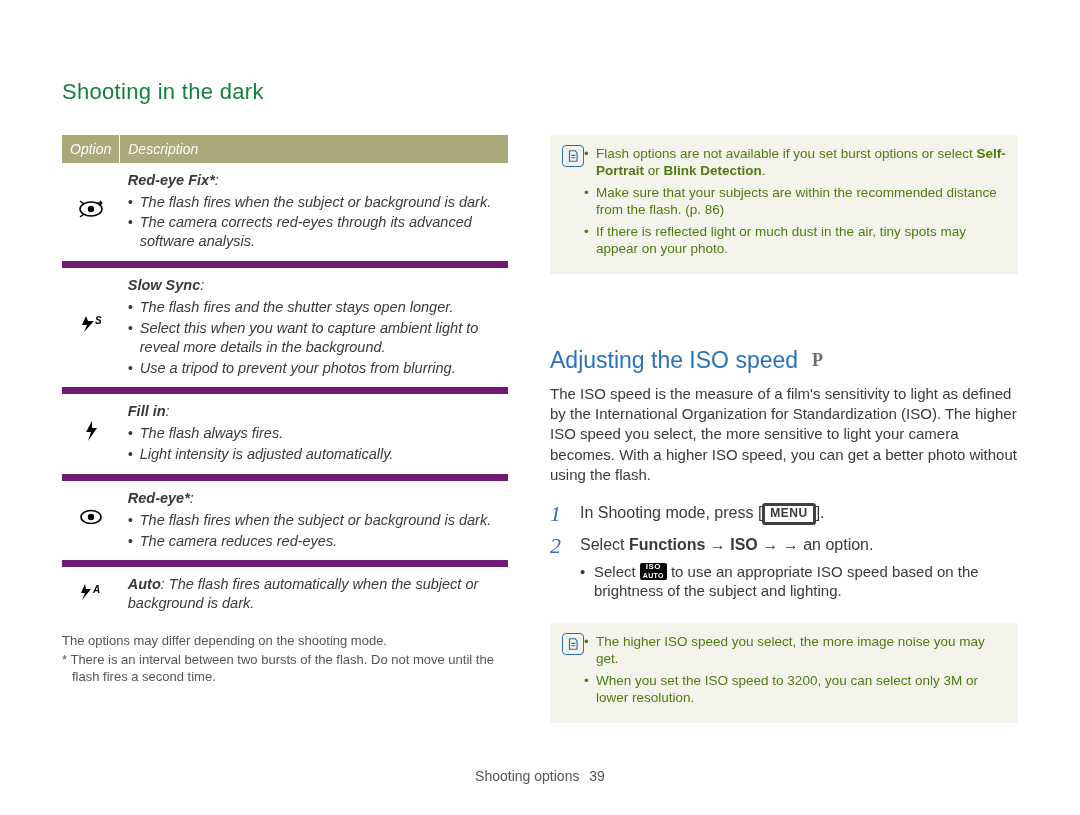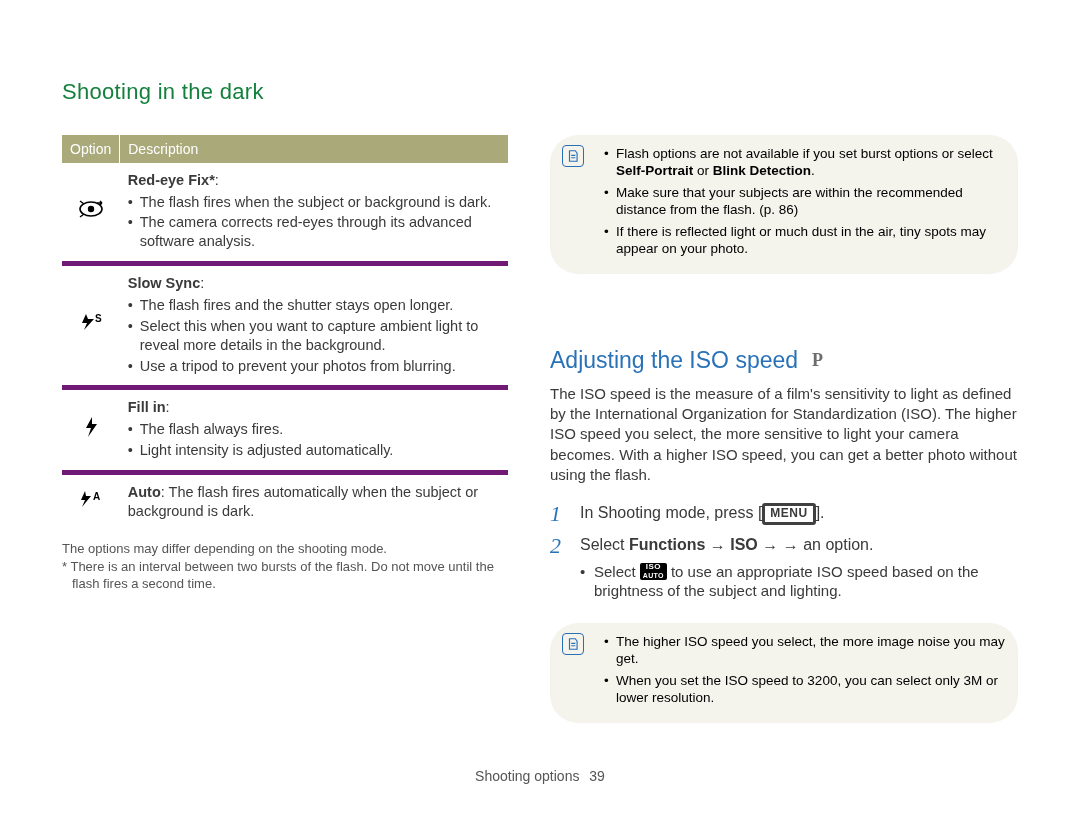--- a/index.html
+++ b/index.html
@@ -25,56 +25,55 @@
     font-family: "Helvetica Neue", Arial, sans-serif;
   }
   .columns {
     display: flex;
     gap: 42px;
   }
   .col-left { width: 446px; }
   .col-right { width: 468px; }
 
   
-  .flash-table { width: 100%; border-collapse: collapse; }
+  .flash-table { width: 100%; border-collapse: collapse; font-style: italic; }
   .flash-table thead th {
     background: #a9a97a;
     color: #fff;
     font-weight: 400;
     text-align: left;
     padding: 5px 8px;
     font-size: 14px;
   }
   .flash-table thead th:first-child { width: 54px; border-right: 1px solid #fff; }
   .flash-table tbody td {
-    border-bottom: 5px solid #701a75;
+    border-bottom: 7px solid #701a75;
     padding: 8px 8px 10px 8px;
     vertical-align: top;
     font-size: 14.5px;
   }
   .flash-table tbody tr:last-child td { border-bottom: none; }
   .icon-cell { text-align: center; vertical-align: middle !important; width: 54px; }
   .icon-cell svg, .icon-cell .ic { display:inline-block; }
   .opt-name { font-weight: 700; }
   ul.bul { list-style: none; padding-left: 0; margin-top: 3px; }
   ul.bul li { position: relative; padding-left: 12px; margin-top: 2px; }
   ul.bul li::before { content: "•"; position: absolute; left: 0; top: 0; }
 
   .footnotes { font-size: 13px; color: #555; margin-top: 10px; }
   .footnotes p { margin-top: 2px; padding-left: 10px; text-indent: -10px; }
 
   
   .note-box {
     background: #f4f3ec;
     display: flex;
     padding: 10px 12px 12px 12px;
-    gap: 20px;
+    gap: 0;
     font-size: 13.5px;
-    color: #000000;
-    border-radius: 28px;
+    color: #4d7c0f;
   }
   .note-badge {
     width: 22px; height: 22px; border: 1.5px solid #2a6fb5; border-radius: 4px;
     color: #2a6fb5; display:flex; align-items:center; justify-content:center;
     flex: 0 0 22px;
   }
   .note-badge svg { width:14px; height:14px; }
   .note-box ul { list-style:none; padding:0; }
   .note-box ul li { position:relative; padding-left:12px; margin-bottom:4px; }
   .note-box ul li::before { content:"•"; position:absolute; left:0; }
@@ -184,20 +183,37 @@
             </td>
             <td>
               <span class="opt-name">Fill in</span>:
               <ul class="bul">
                 <li>The flash always fires.</li>
                 <li>Light intensity is adjusted automatically.</li>
               </ul>
             </td>
           </tr>
 
+          <tr>
+            <td class="icon-cell">
+              <span>
+                <svg width="24" height="16" viewBox="0 0 24 16">
+                    <ellipse cx="12" cy="8" rx="10" ry="6.5" fill="none" stroke="#000" stroke-width="1.6"></ellipse>
+                    <circle cx="12" cy="8" r="3.2" fill="#000"></circle>
+                  </svg>
+              </span>
+            </td>
+            <td>
+              <span class="opt-name">Red-eye*</span>:
+              <ul class="bul">
+                <li>The flash fires when the subject or background is dark.</li>
+                <li>The camera reduces red-eyes.</li>
+              </ul>
+            </td>
+          </tr>
 
           <tr>
             <td class="icon-cell">
               <span>
                 <svg width="28" height="20" viewBox="0 0 28 20">
                     <path d="M8 2 L4 11 L8 11 L5 18 L14 7 L9 7 Z" fill="#000"></path>
                     <text x="16" y="11" font-size="10" font-weight="700" fill="#000">A</text>
                   </svg>
               </span>
             </td>

